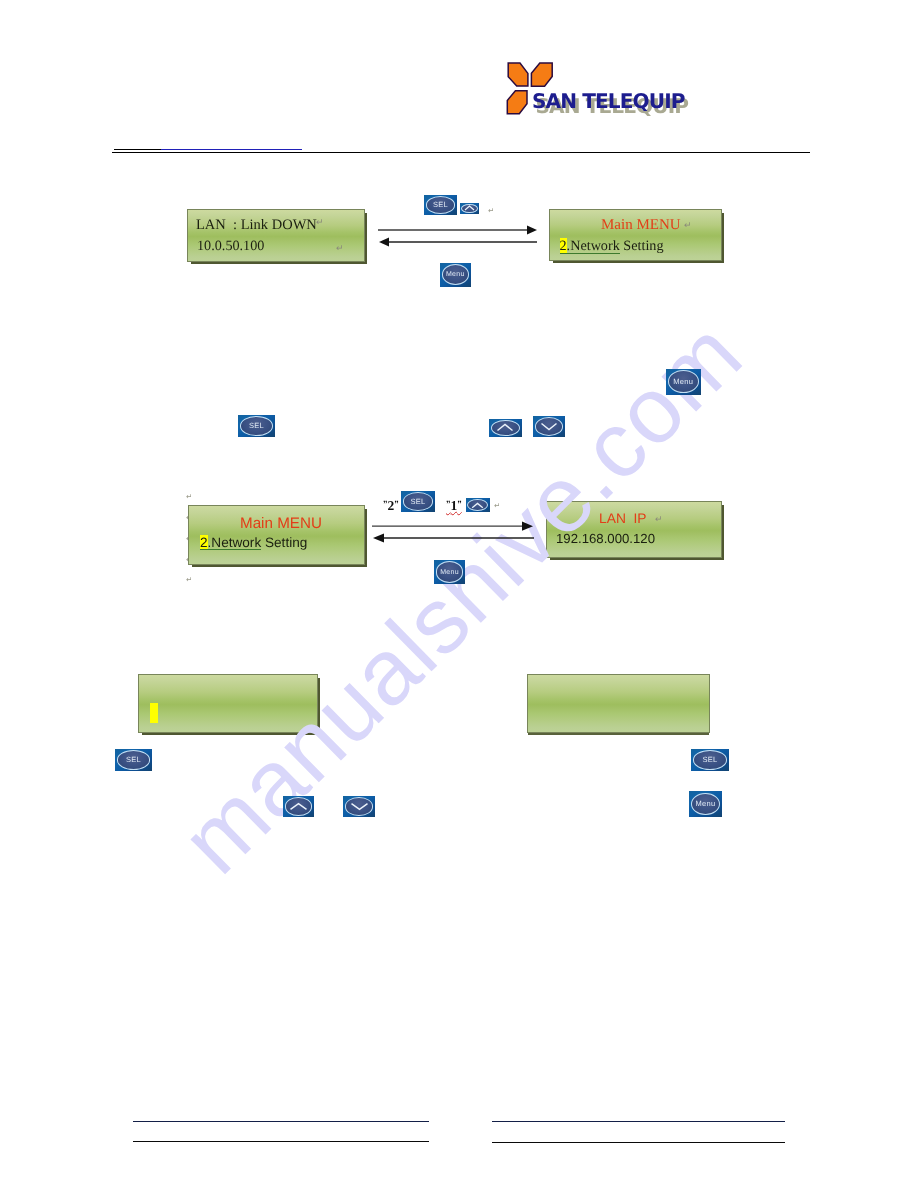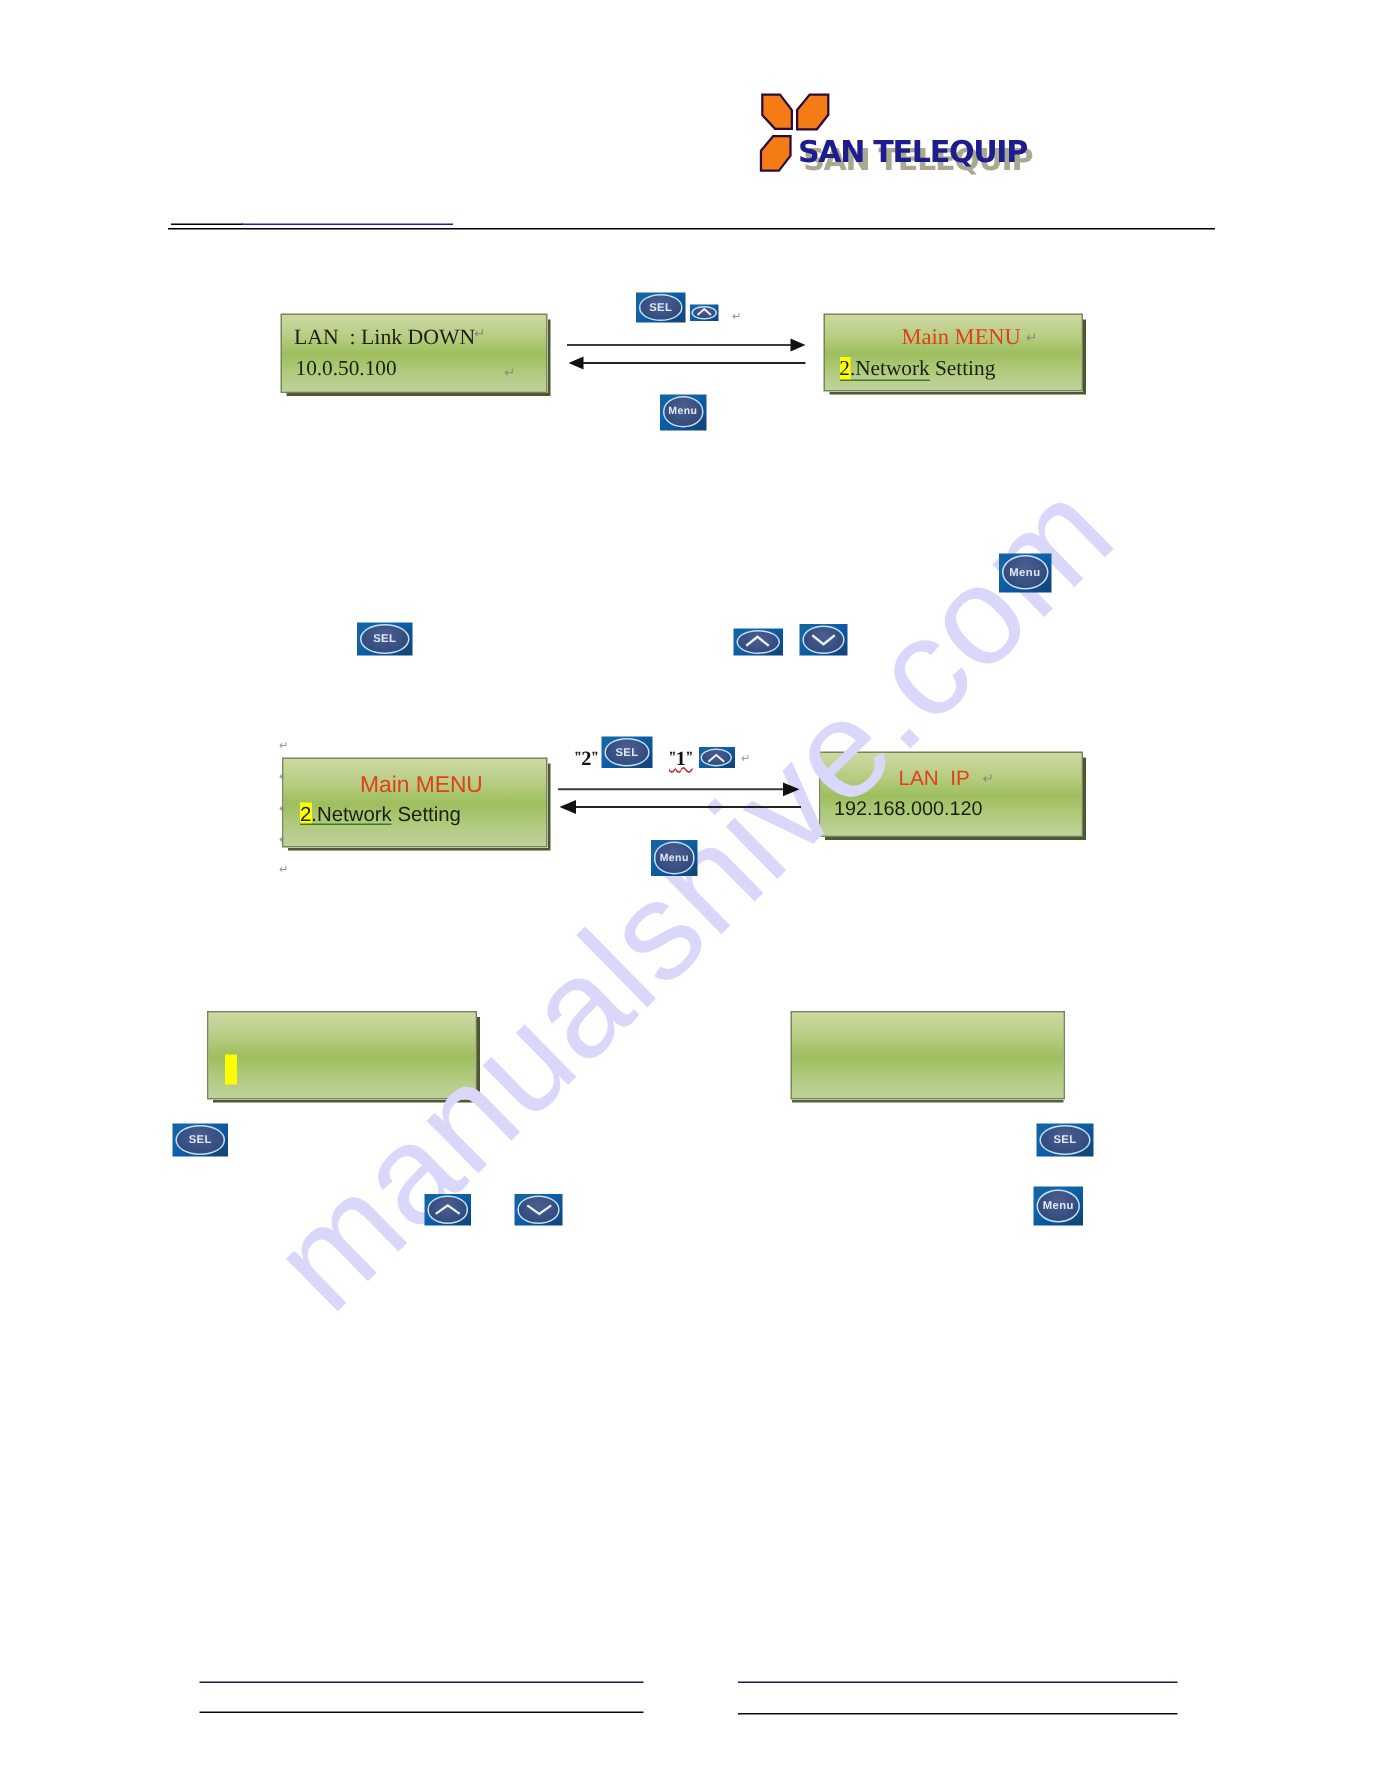--- a/index.html
+++ b/index.html
@@ -81,21 +81,21 @@
     position:absolute;left:5%;top:6%;width:90%;height:88%;
     border-radius:50%;
     background:radial-gradient(ellipse at 50% 35%,#4c5e8e 0%,#3b5285 48%,#2b4372 100%);
     border:1.1px solid #c3dff4;
     display:flex;align-items:center;justify-content:center;
     box-sizing:border-box;
   }
   .btn .lab{
     position:relative;
     color:#dfe9f4;font-family:"Liberation Sans",sans-serif;
-    font-weight:bold;line-height:1;letter-spacing:.3px;
+    font-weight:normal;line-height:1;letter-spacing:.3px;
   }
   .btn svg{position:relative;display:block;}
 
   
   .arrows{position:absolute;z-index:3;}
 
   
   .f-blue{position:absolute;height:1.6px;background:#131f47;z-index:3;}
   .f-black{position:absolute;height:1.2px;background:#0a0a0a;z-index:3;}
 

